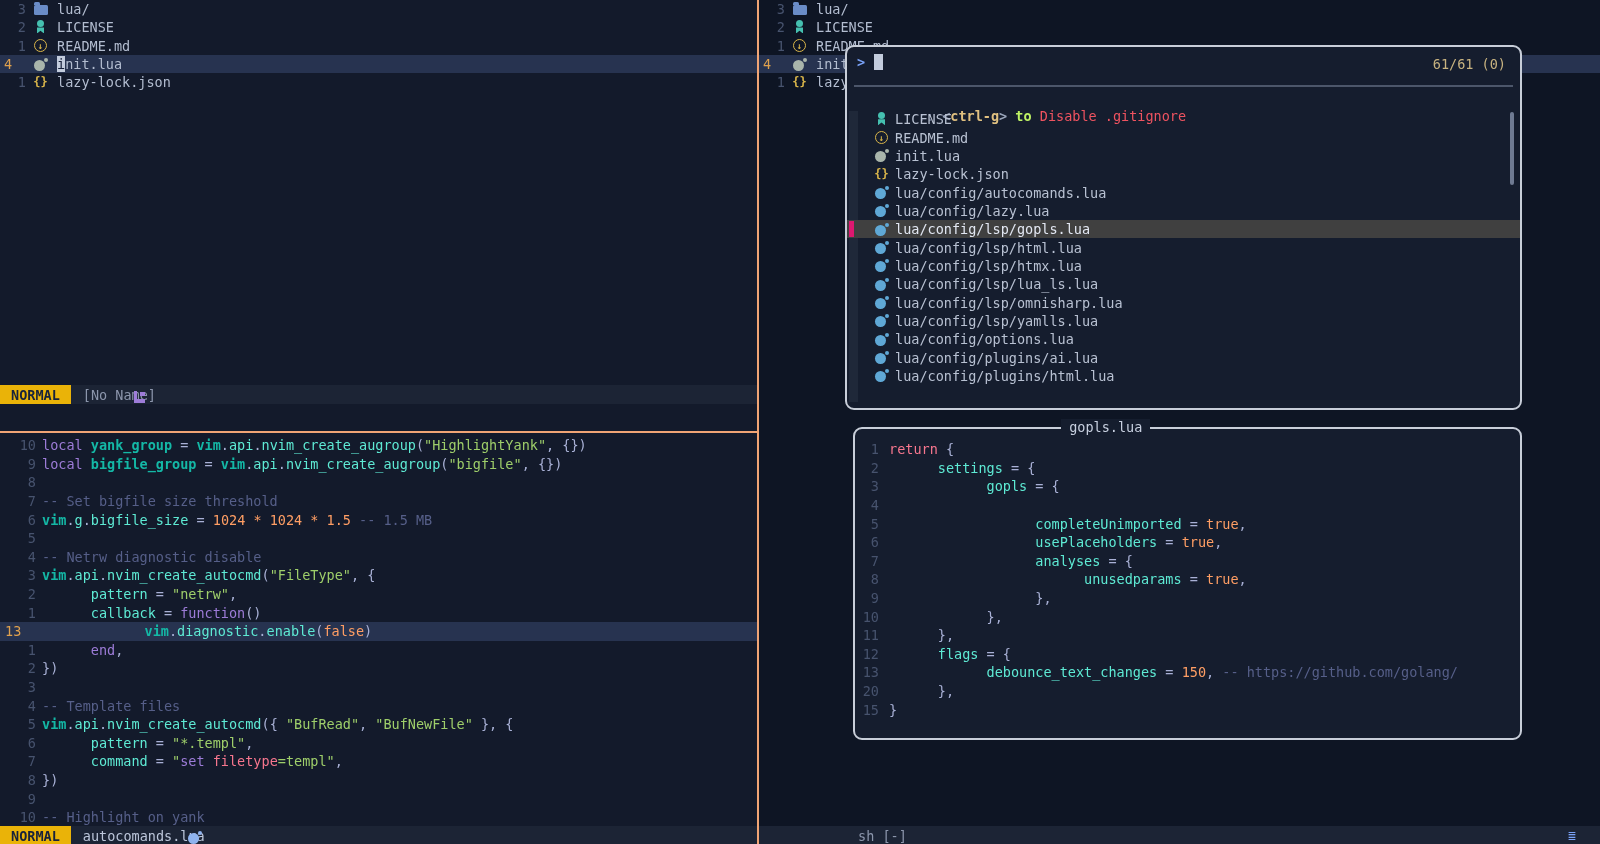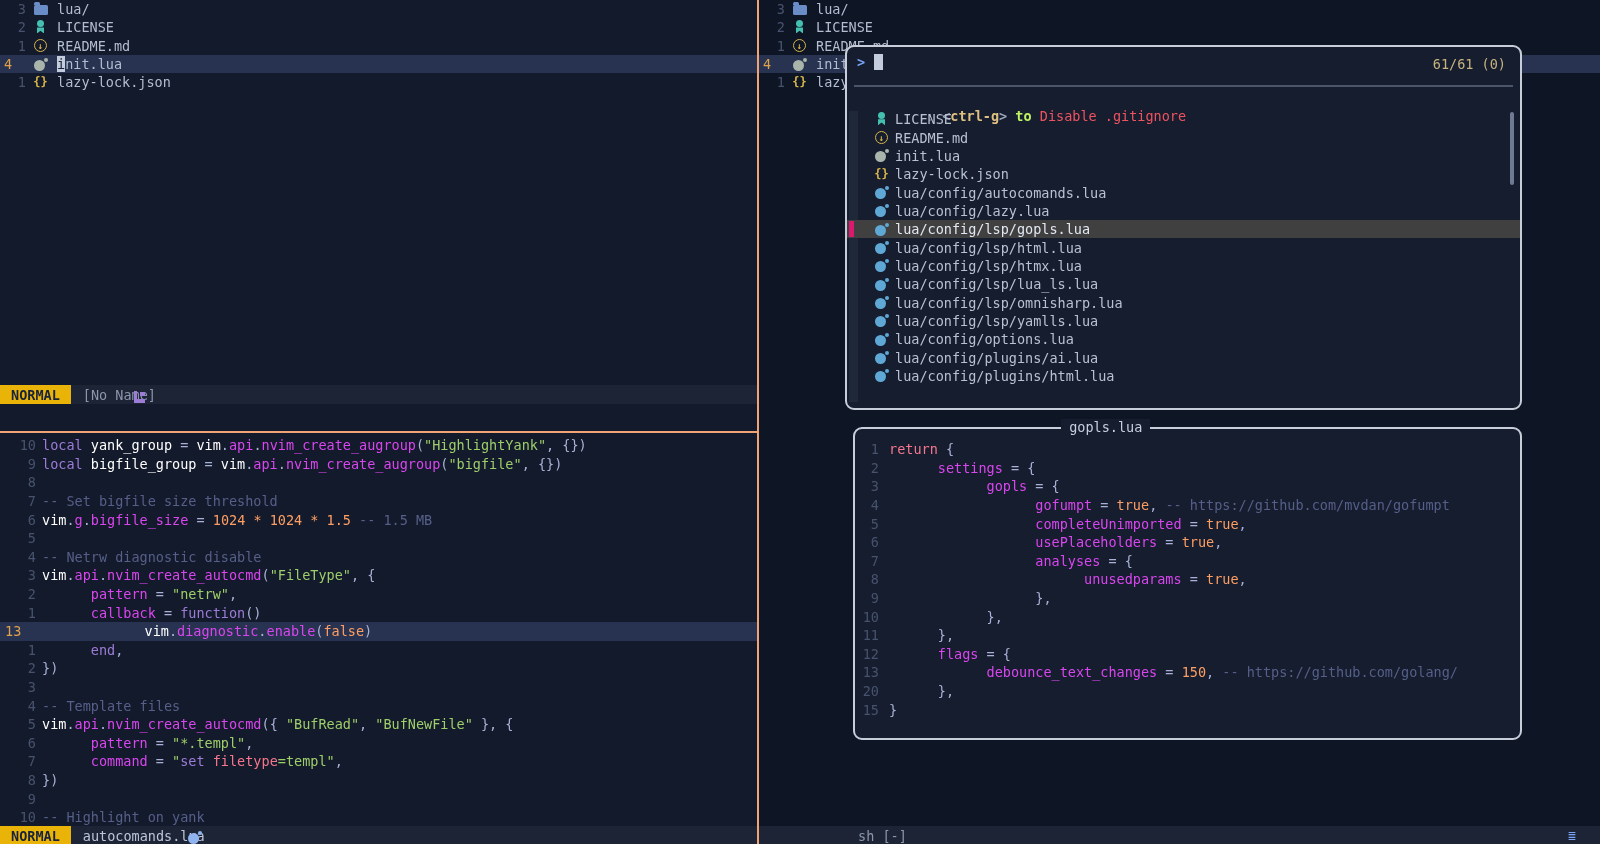--- a/index.html
+++ b/index.html
@@ -38,25 +38,25 @@
 
   
   #code-rows{position:absolute;left:0;top:3px;right:0;}
   .crow{height:18.6px;display:flex;align-items:center;white-space:pre;}
   .crow.current{background:#273350;}
   .lnum{width:36px;flex:none;text-align:right;color:#47536e;}
   .lnum.cur{text-align:left;padding-left:5px;color:#dfa14e;}
   .ltext{margin-left:6px;white-space:pre;}
 
   .tk-kw{color:#9d7cd8;}
-  .tk-fn{color:#d946ef;margin-top:19px;}
+  .tk-fn{color:#5eead4;margin-top:19px;}
   .tk-str{color:#9ece6a;}
   .tk-num{color:#ff9e64;}
   .tk-cmt{color:#565f89;}
-  .tk-var{color:#ffffff;font-weight:400;}
+  .tk-var{color:#14b8a6;font-weight:700;}
   .tk-op{color:#a9b1d6;}
   .tk-pun{color:#a9b1d6;}
   .tk-pink{color:#f7768e;}
   .tk-ws{}
 
   
   #finder{position:absolute;left:845px;top:45px;width:677px;height:365px;background:#151d2e;
     border:2px solid #c8ced9;border-radius:9px;box-sizing:border-box;z-index:10;overflow:hidden;}
   #finder-prompt{position:absolute;left:10px;top:7px;display:flex;align-items:center;}
   .prompt-gt{color:#7aa2f7;font-weight:bold;}
@@ -351,21 +351,21 @@
       </div>
     <div id="finder-scrollbar"></div>
   </div>
 
   <div id="preview">
     <div id="preview-title">gopls.lua</div>
     <div id="preview-rows">
         <div class="prow"><span class="pnum">1</span><span class="ptext"><span class="tk-pink">return</span><span class="tk-pun"> {</span></span></div>
         <div class="prow"><span class="pnum">2</span><span class="ptext"><span class="tk-ws">      </span><span class="tk-fn">settings</span><span class="tk-op"> = </span><span class="tk-pun">{</span></span></div>
         <div class="prow"><span class="pnum">3</span><span class="ptext"><span class="tk-ws">            </span><span class="tk-fn">gopls</span><span class="tk-op"> = </span><span class="tk-pun">{</span></span></div>
-        <div class="prow"><span class="pnum">4</span><span class="ptext"><span class="tk-ws">                  </span><span class="tk-fn">gofumpt</span><span class="tk-op"> = </span><span class="tk-num">true</span><span class="tk-pun">,</span><span class="tk-cmt"> -- https://github.com/mvdan/gofumpt</span></span></div>
+        <div class="prow"><span class="pnum">4</span></div>
         <div class="prow"><span class="pnum">5</span><span class="ptext"><span class="tk-ws">                  </span><span class="tk-fn">completeUnimported</span><span class="tk-op"> = </span><span class="tk-num">true</span><span class="tk-pun">,</span></span></div>
         <div class="prow"><span class="pnum">6</span><span class="ptext"><span class="tk-ws">                  </span><span class="tk-fn">usePlaceholders</span><span class="tk-op"> = </span><span class="tk-num">true</span><span class="tk-pun">,</span></span></div>
         <div class="prow"><span class="pnum">7</span><span class="ptext"><span class="tk-ws">                  </span><span class="tk-fn">analyses</span><span class="tk-op"> = </span><span class="tk-pun">{</span></span></div>
         <div class="prow"><span class="pnum">8</span><span class="ptext"><span class="tk-ws">                        </span><span class="tk-fn">unusedparams</span><span class="tk-op"> = </span><span class="tk-num">true</span><span class="tk-pun">,</span></span></div>
         <div class="prow"><span class="pnum">9</span><span class="ptext"><span class="tk-ws">                  </span><span class="tk-pun">},</span></span></div>
         <div class="prow"><span class="pnum">10</span><span class="ptext"><span class="tk-ws">            </span><span class="tk-pun">},</span></span></div>
         <div class="prow"><span class="pnum">11</span><span class="ptext"><span class="tk-ws">      </span><span class="tk-pun">},</span></span></div>
         <div class="prow"><span class="pnum">12</span><span class="ptext"><span class="tk-ws">      </span><span class="tk-fn">flags</span><span class="tk-op"> = </span><span class="tk-pun">{</span></span></div>
         <div class="prow"><span class="pnum">13</span><span class="ptext"><span class="tk-ws">            </span><span class="tk-fn">debounce_text_changes</span><span class="tk-op"> = </span><span class="tk-num">150</span><span class="tk-pun">,</span><span class="tk-cmt"> -- https://github.com/golang/</span></span></div>
         <div class="prow"><span class="pnum">20</span><span class="ptext"><span class="tk-ws">      </span><span class="tk-pun">},</span></span></div>

